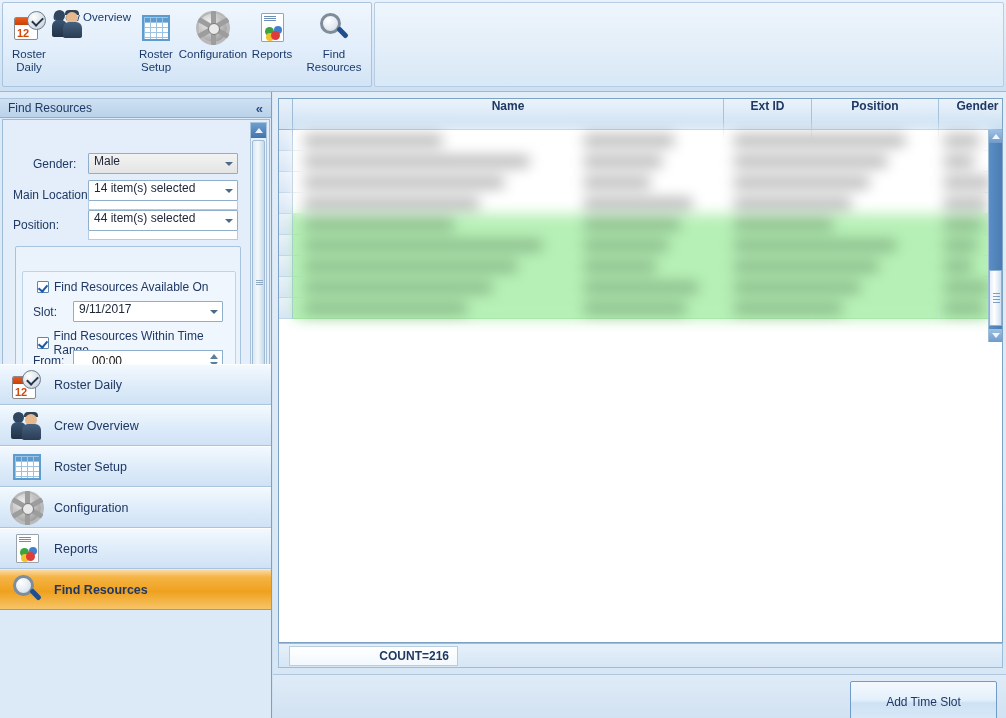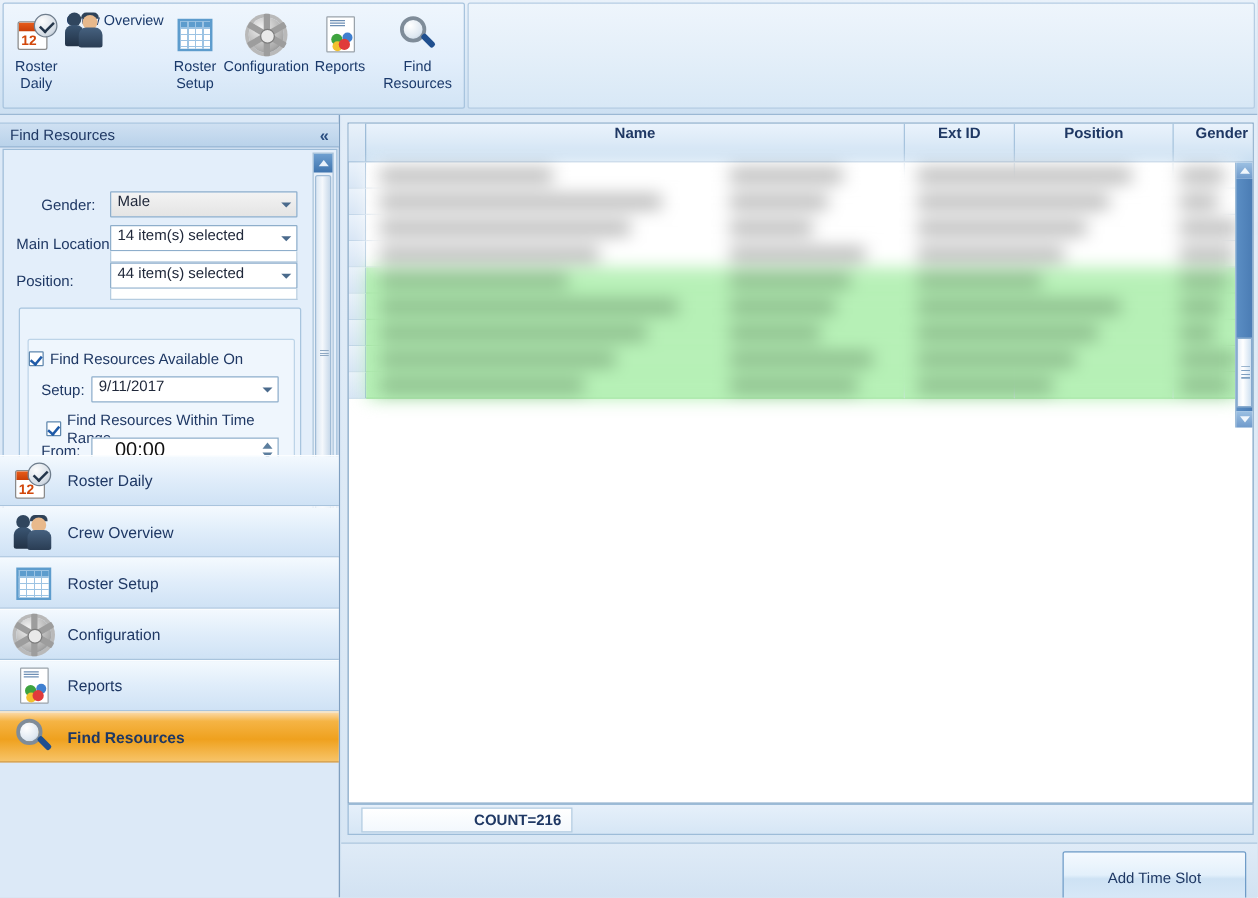--- a/index.html
+++ b/index.html
@@ -148,21 +148,21 @@
     margin-right: 5px; position: relative; border-radius: 1px;
   }
   .chkbox::after {
     content: ''; position: absolute; left: 2px; top: 1px; width: 4px; height: 7px;
     border-right: 2px solid #1e5aa8; border-bottom: 2px solid #1e5aa8;
     transform: rotate(40deg);
   }
   .spin {
     position: absolute; height: 21px; background: #fff;
     border: 1px solid #8eaecb; display: flex; align-items: center;
-    padding-left: 18px; font-size: 16px; color: #111;
+    padding-left: 18px; font-size: 12px; color: #111;
   }
   .spin .up, .spin .dn {
     position: absolute; right: 4px; width: 0; height: 0;
     border-left: 4px solid transparent; border-right: 4px solid transparent;
   }
   .spin .up { top: 3px; border-bottom: 5px solid #5c7e9e; }
   .spin .dn { bottom: 3px; border-top: 5px solid #5c7e9e; }
   .btn-search {
     position: absolute; left: 128px; top: 396px; width: 110px; height: 35px;
     background: linear-gradient(180deg,#eaf4fd 0%,#d5e8f8 50%,#c3dcf3 100%);
@@ -430,26 +430,26 @@
       <div class="frm-label" style="left:10px; top:98px;">Position:</div>
       <div class="combo" style="left:85px; top:90px; width:150px;">
         <span>44 item(s) selected</span>
         <span class="arrow"></span>
       </div>
       <div class="combo-shadow" style="left:85px; top:111px; width:150px;"></div>
 
       <div class="groupbox">
         <div class="gb-inner">
 
-          <div class="chk" style="left:0; top:8px;">
+          <div class="chk" style="left:14px; top:8px;">
             <span class="chkbox"></span>
             <span>Find Resources Available On</span>
           </div>
 
-          <div class="frm-label" style="left:10px; top:33px;">Setup:</div>
+          <div class="frm-label" style="left:10px; top:33px;">Slot:</div>
           <div class="combo" style="left:50px; top:29px; width:150px;">
             <span>9/11/2017</span>
             <span class="arrow"></span>
           </div>
 
           <div class="chk" style="left:14px; top:57px;">
             <span class="chkbox"></span>
             <span>Find Resources Within Time Range</span>
           </div>
 

